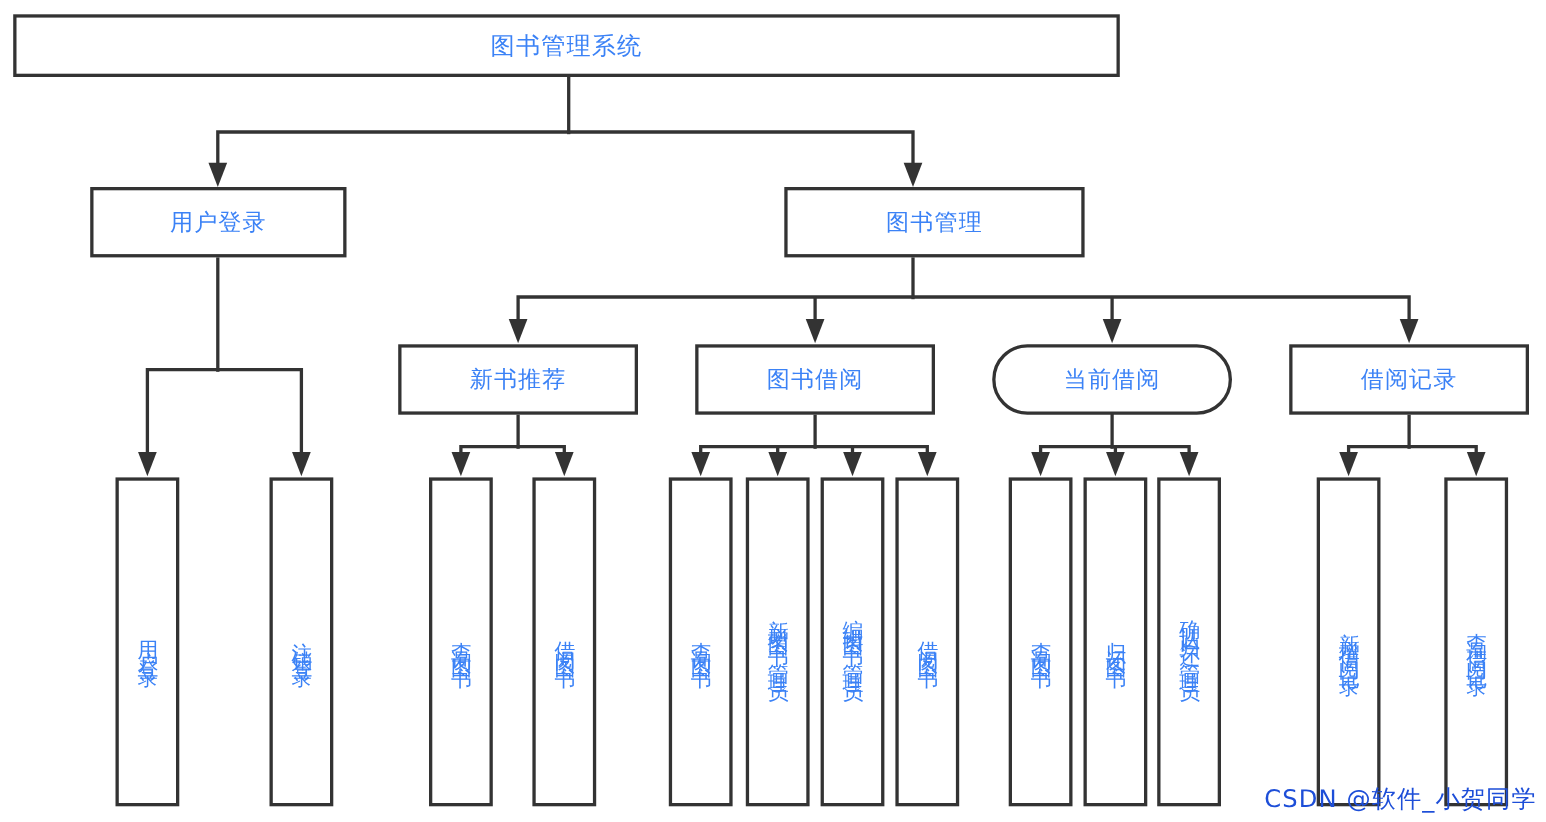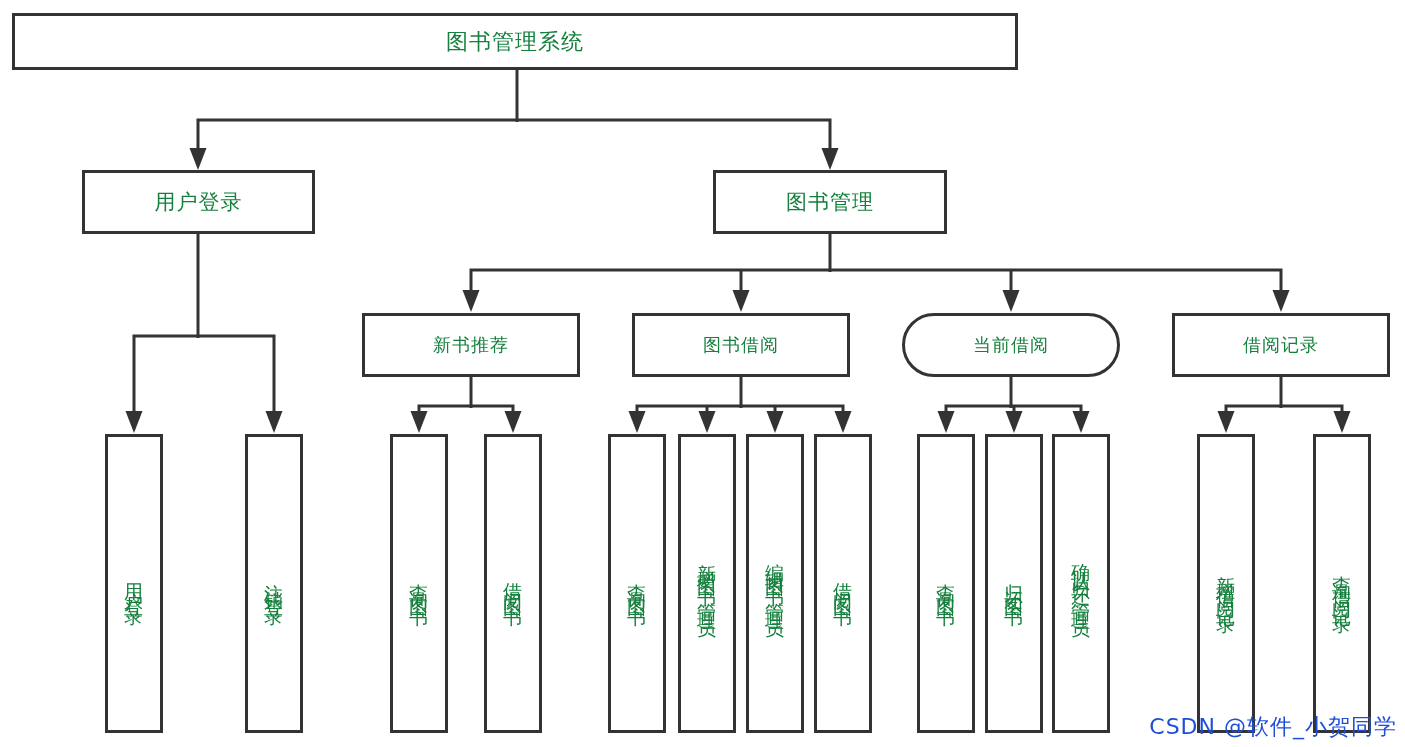--- a/index.html
+++ b/index.html
@@ -15,40 +15,40 @@
     position: absolute;
     left: 0; top: 0;
     width: 1405px; height: 747px;
     pointer-events: none;
   }
   .box {
     position: absolute;
     box-sizing: border-box;
     border: 3px solid #333333;
     background: #ffffff;
-    color: #15803d;
+    color: #3b82f6;
     display: flex;
     align-items: center;
     justify-content: center;
     z-index: 2;
   }
   .root-box {
     left: 12px; top: 13px;
     width: 1006px; height: 57px;
     font-size: 22px;
     letter-spacing: 1px;
   }
   .l2-box {
     top: 170px; height: 64px;
     font-size: 21px;
     letter-spacing: 1px;
   }
   .l3-box {
     top: 313px; height: 64px; width: 218px;
-    font-size: 18px;
+    font-size: 21px;
     letter-spacing: 1px;
   }
   .leaf-box {
     top: 434px; height: 299px; width: 58px;
   }
   .leaf-box span {
     writing-mode: vertical-rl;
     text-orientation: mixed;
     font-size: 19px;
     letter-spacing: 8px;
@@ -121,21 +121,21 @@
       <polygon points="1005.5,411 1022.5,411 1014,433"></polygon>
       <polygon points="1072.5,411 1089.5,411 1081,433"></polygon>
       <polygon points="1217.5,411 1234.5,411 1226,433"></polygon>
       <polygon points="1333.5,411 1350.5,411 1342,433"></polygon>
     </g>
   </svg>
 
   <div class="box root-box">图书管理系统</div>
 
   <div class="box l2-box" style="left:82px; width:233px;">用户登录</div>
-  <div class="box l2-box" style="left:713px; width:234px;">图书管理</div>
+  <div class="box l2-box" style="left:713px; width:273px;">图书管理</div>
 
   <div class="box l3-box" style="left:362px;">新书推荐</div>
   <div class="box l3-box" style="left:632px;text-align:center;">图书借阅</div>
   <div class="box l3-box" style="left:902px;border-radius:32px;">当前借阅</div>
   <div class="box l3-box" style="left:1172px;">借阅记录</div>
 
   <div class="box leaf-box" style="left:105px;">
     <span>用户登录</span>
   </div>
   <div class="box leaf-box" style="left:245px;">

